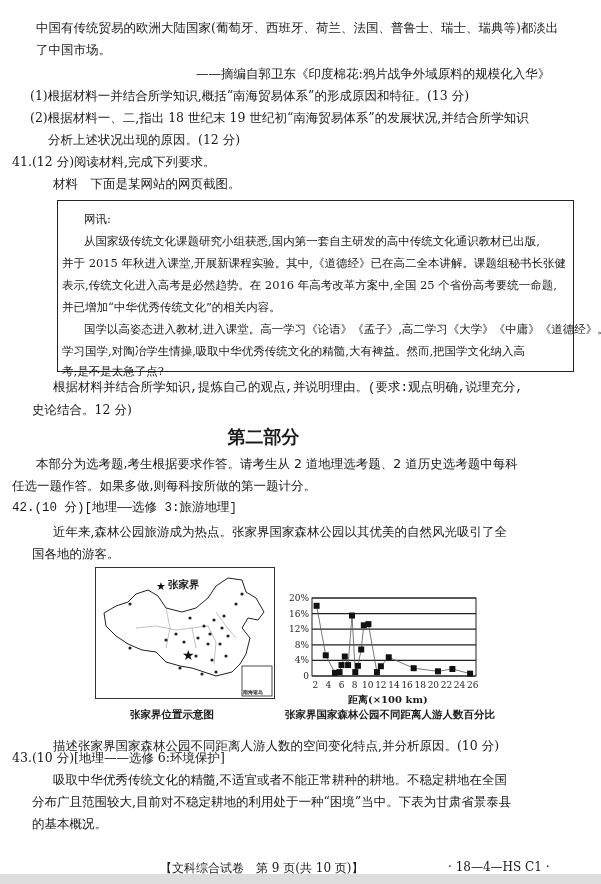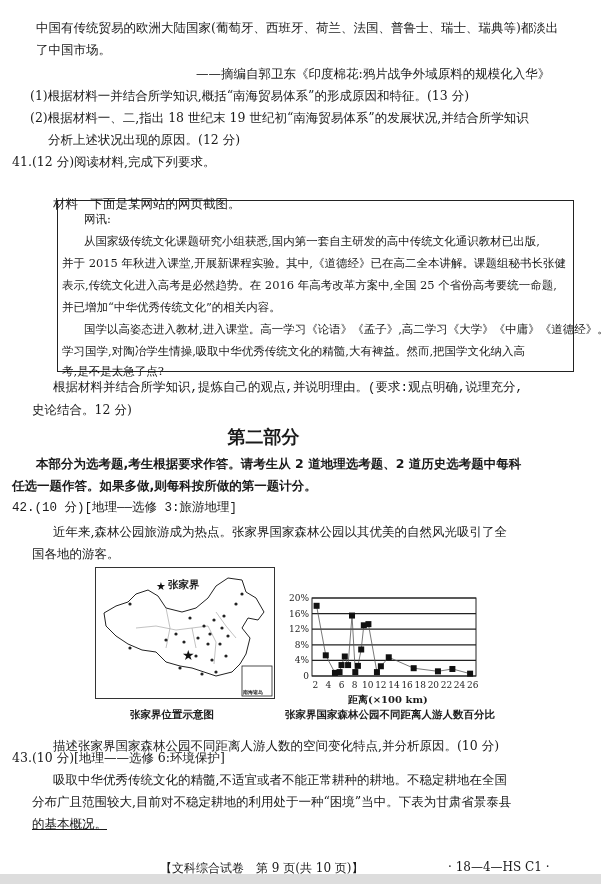--- a/index.html
+++ b/index.html
@@ -1,38 +1,38 @@
 <!DOCTYPE html>
 <html><head>
 <meta charset="utf-8">
 <style>
   html,body{margin:0;padding:0;background:#fff;}
   body{width:601px;height:884px;position:relative;overflow:hidden;font-family:"DejaVu Serif",serif;color:#1a1a1a;font-size:12.5px;}
   .p{position:absolute;white-space:nowrap;line-height:16px;}
-  .bold{font-family:"DejaVu Sans",sans-serif;font-weight:bold;}
+  .bold{font-family:"DejaVu Sans",sans-serif;font-weight:normal;}
   .box{position:absolute;left:57px;top:200px;width:515px;height:170px;border:1.5px solid #222;}
   .box .p{font-size:11.5px;}
   .h2{position:absolute;left:0;width:527px;text-align:center;top:425px;font-family:"DejaVu Sans",sans-serif;font-weight:bold;font-size:18px;}
   .map{position:absolute;left:95px;top:567px;width:178px;height:130px;border:1px solid #333;background:#fff;}
   .cap{position:absolute;font-size:10.5px;white-space:nowrap;font-weight:bold;}
   .footer{position:absolute;top:860px;font-size:12px;white-space:nowrap;}
   .bottombar{position:absolute;left:0;top:874px;width:601px;height:10px;background:#ddd;}
 </style>
 </head>
 <body>
 
 <div class="p" style="left:36px;top:20px;">中国有传统贸易的欧洲大陆国家(葡萄牙、西班牙、荷兰、法国、普鲁士、瑞士、瑞典等)都淡出</div>
 <div class="p" style="left:36px;top:42px;">了中国市场。</div>
 <div class="p" style="left:196px;top:66px;">——摘编自郭卫东《印度棉花:鸦片战争外域原料的规模化入华》</div>
 <div class="p" style="left:30px;top:88px;">(1)根据材料一并结合所学知识,概括“南海贸易体系”的形成原因和特征。(13 分)</div>
 <div class="p" style="left:30px;top:110px;">(2)根据材料一、二,指出 18 世纪末 19 世纪初“南海贸易体系”的发展状况,并结合所学知识</div>
 <div class="p" style="left:48px;top:132px;">分析上述状况出现的原因。(12 分)</div>
 
 <div class="p" style="left:12px;top:154px;">41.(12 分)阅读材料,完成下列要求。</div>
-<div class="p" style="left:53px;top:176px;margin-top:20px;">材料　下面是某网站的网页截图。</div>
+<div class="p" style="left:53px;top:176px;">材料　下面是某网站的网页截图。</div>
 
 <div class="box">
   <div class="p" style="left:26px;top:10px;">网讯:</div>
   <div class="p" style="left:26px;top:32px;">从国家级传统文化课题研究小组获悉,国内第一套自主研发的高中传统文化通识教材已出版,</div>
   <div class="p" style="left:4px;top:54px;">并于 2015 年秋进入课堂,开展新课程实验。其中,《道德经》已在高二全本讲解。课题组秘书长张健</div>
   <div class="p" style="left:4px;top:76px;">表示,传统文化进入高考是必然趋势。在 2016 年高考改革方案中,全国 25 个省份高考要统一命题,</div>
   <div class="p" style="left:4px;top:98px;">并已增加“中华优秀传统文化”的相关内容。</div>
   <div class="p" style="left:26px;top:120px;">国学以高姿态进入教材,进入课堂。高一学习《论语》《孟子》,高二学习《大学》《中庸》《道德经》。</div>
   <div class="p" style="left:4px;top:142px;">学习国学,对陶冶学生情操,吸取中华优秀传统文化的精髓,大有裨益。然而,把国学文化纳入高</div>
   <div class="p" style="left:4px;top:162px;">考,是不是太急了点?</div>
@@ -139,17 +139,17 @@
     </svg>
 </div>
 <div class="cap" style="left:348px;top:693px;font-size:10px;">距离(×100 km)</div>
 <div class="cap" style="left:285px;top:708px;">张家界国家森林公园不同距离人游人数百分比</div>
 
 <div class="p" style="left:53px;top:726px;margin-top:12px;">描述张家界国家森林公园不同距离人游人数的空间变化特点,并分析原因。(10 分)</div>
 
 <div class="p" style="left:12px;top:750px;">43.(10 分)[地理——选修 6:环境保护]</div>
 <div class="p" style="left:53px;top:772px;">吸取中华优秀传统文化的精髓,不适宜或者不能正常耕种的耕地。不稳定耕地在全国</div>
 <div class="p" style="left:32px;top:794px;">分布广且范围较大,目前对不稳定耕地的利用处于一种“困境”当中。下表为甘肃省景泰县</div>
-<div class="p" style="left:32px;top:816px;text-decoration:underline;">的基本概况。</div>
+<div class="p" style="left:32px;top:816px;">的基本概况。</div>
 
 <div class="footer" style="left:160px;">【文科综合试卷　第 9 页(共 10 页)】</div>
 <div class="footer" style="left:448px;">· 18—4—HS C1 ·</div>
 <div class="bottombar"></div>
 
 </body></html>

